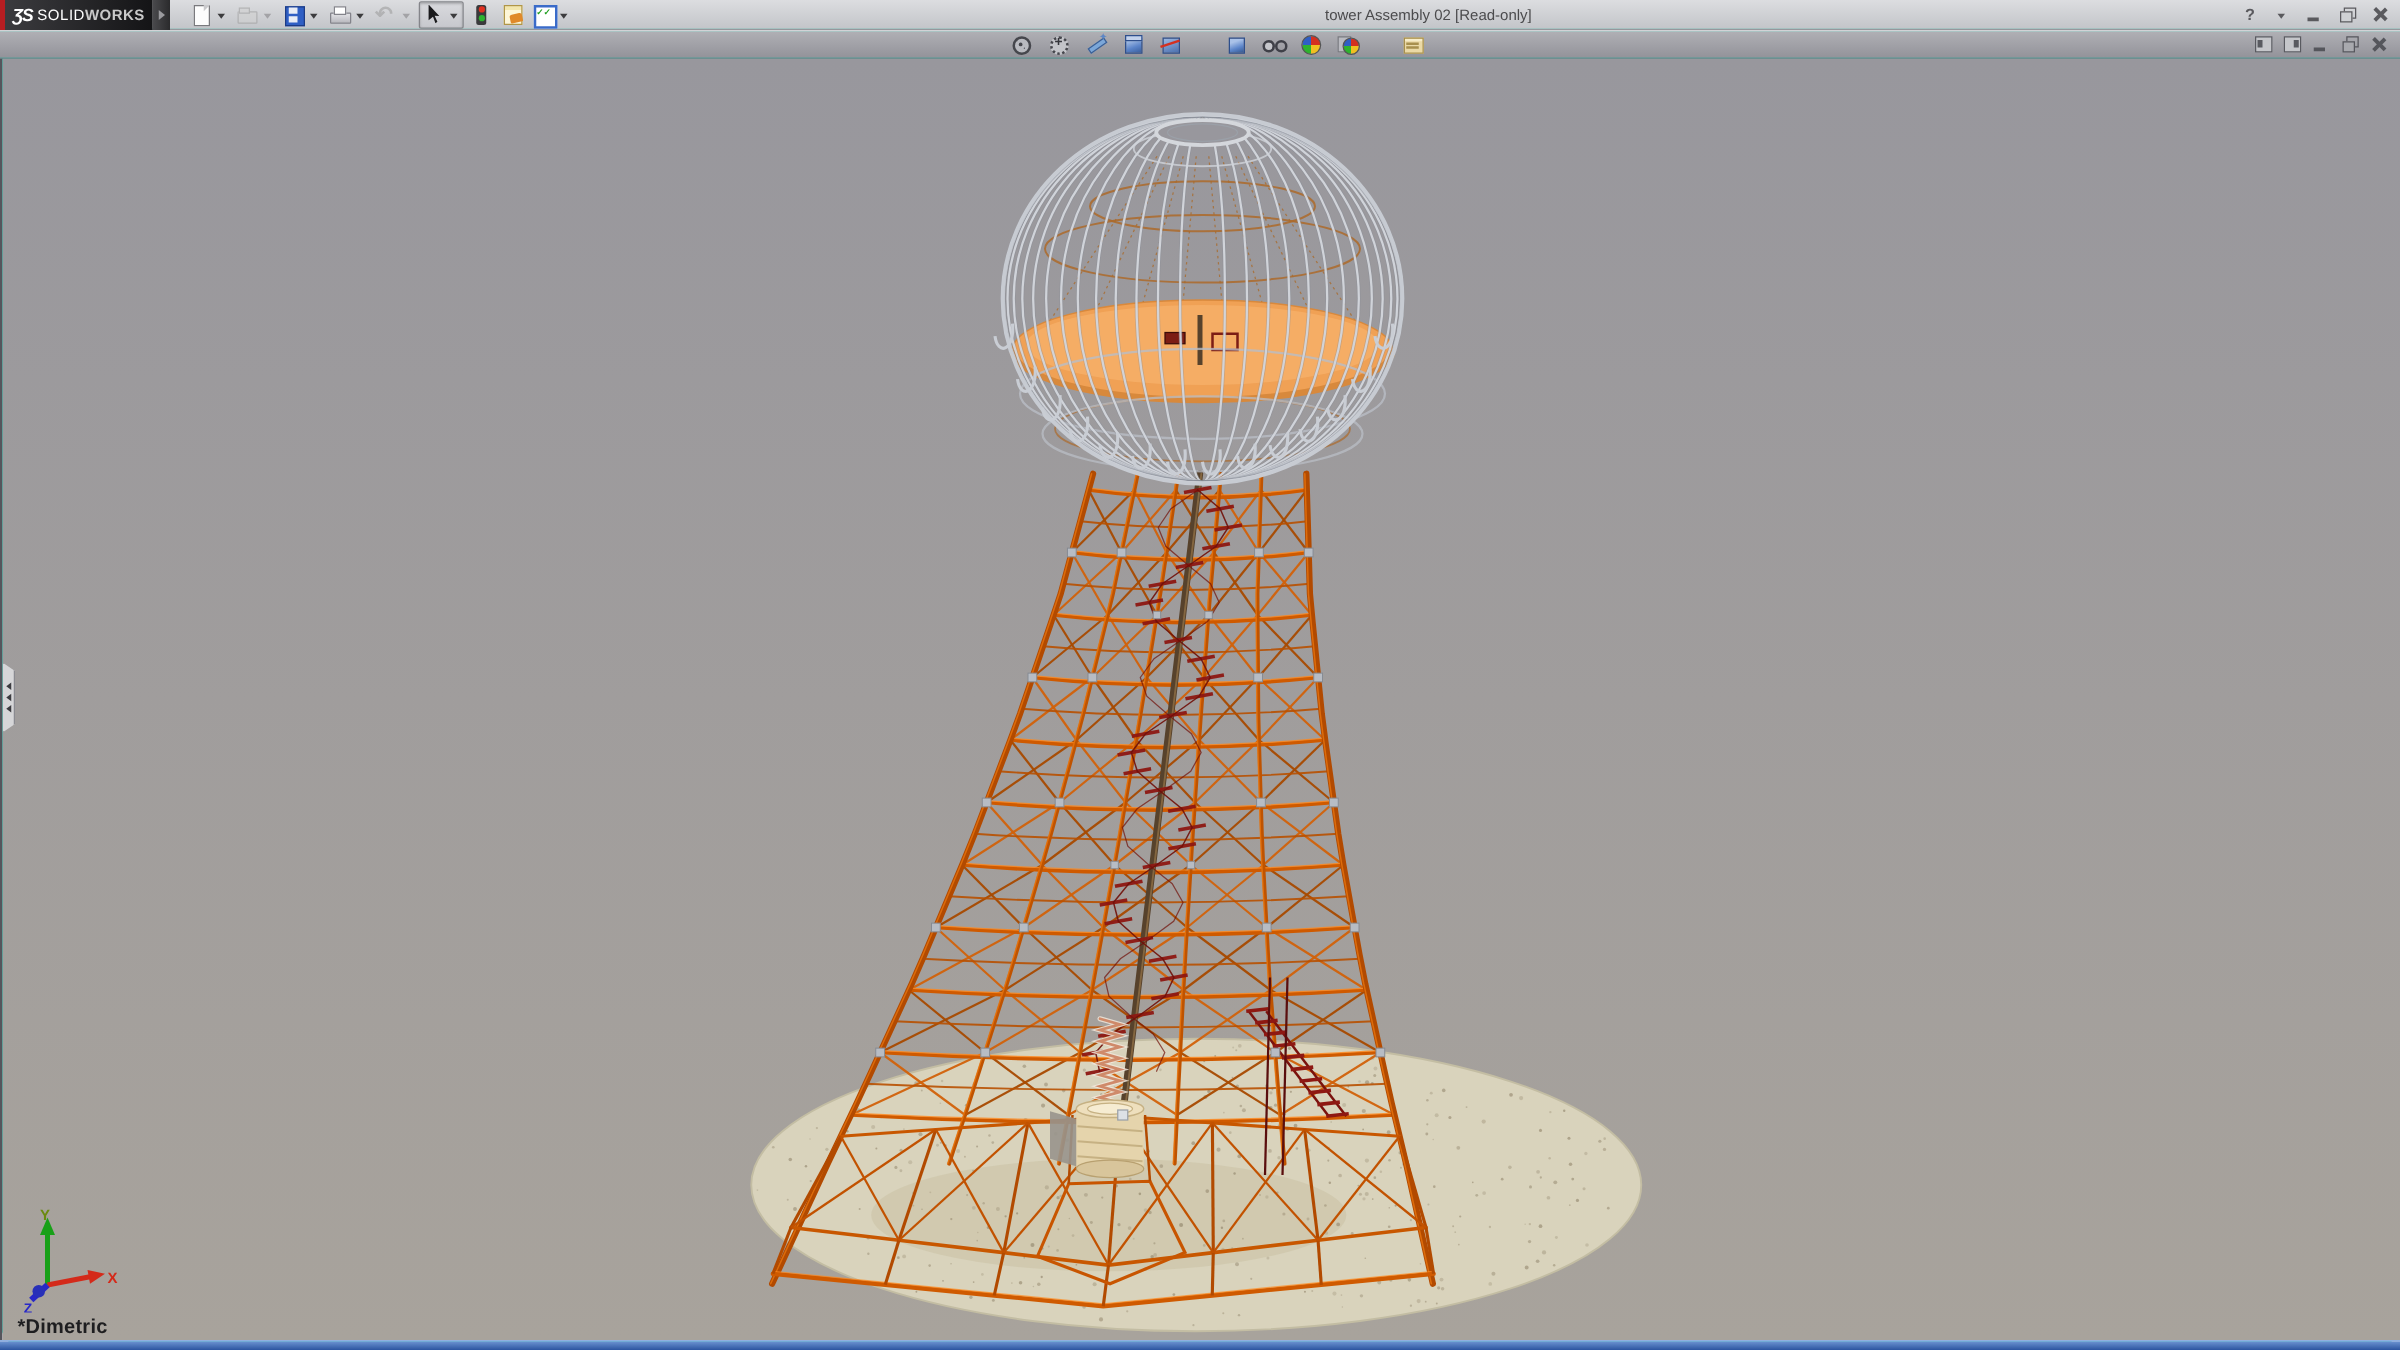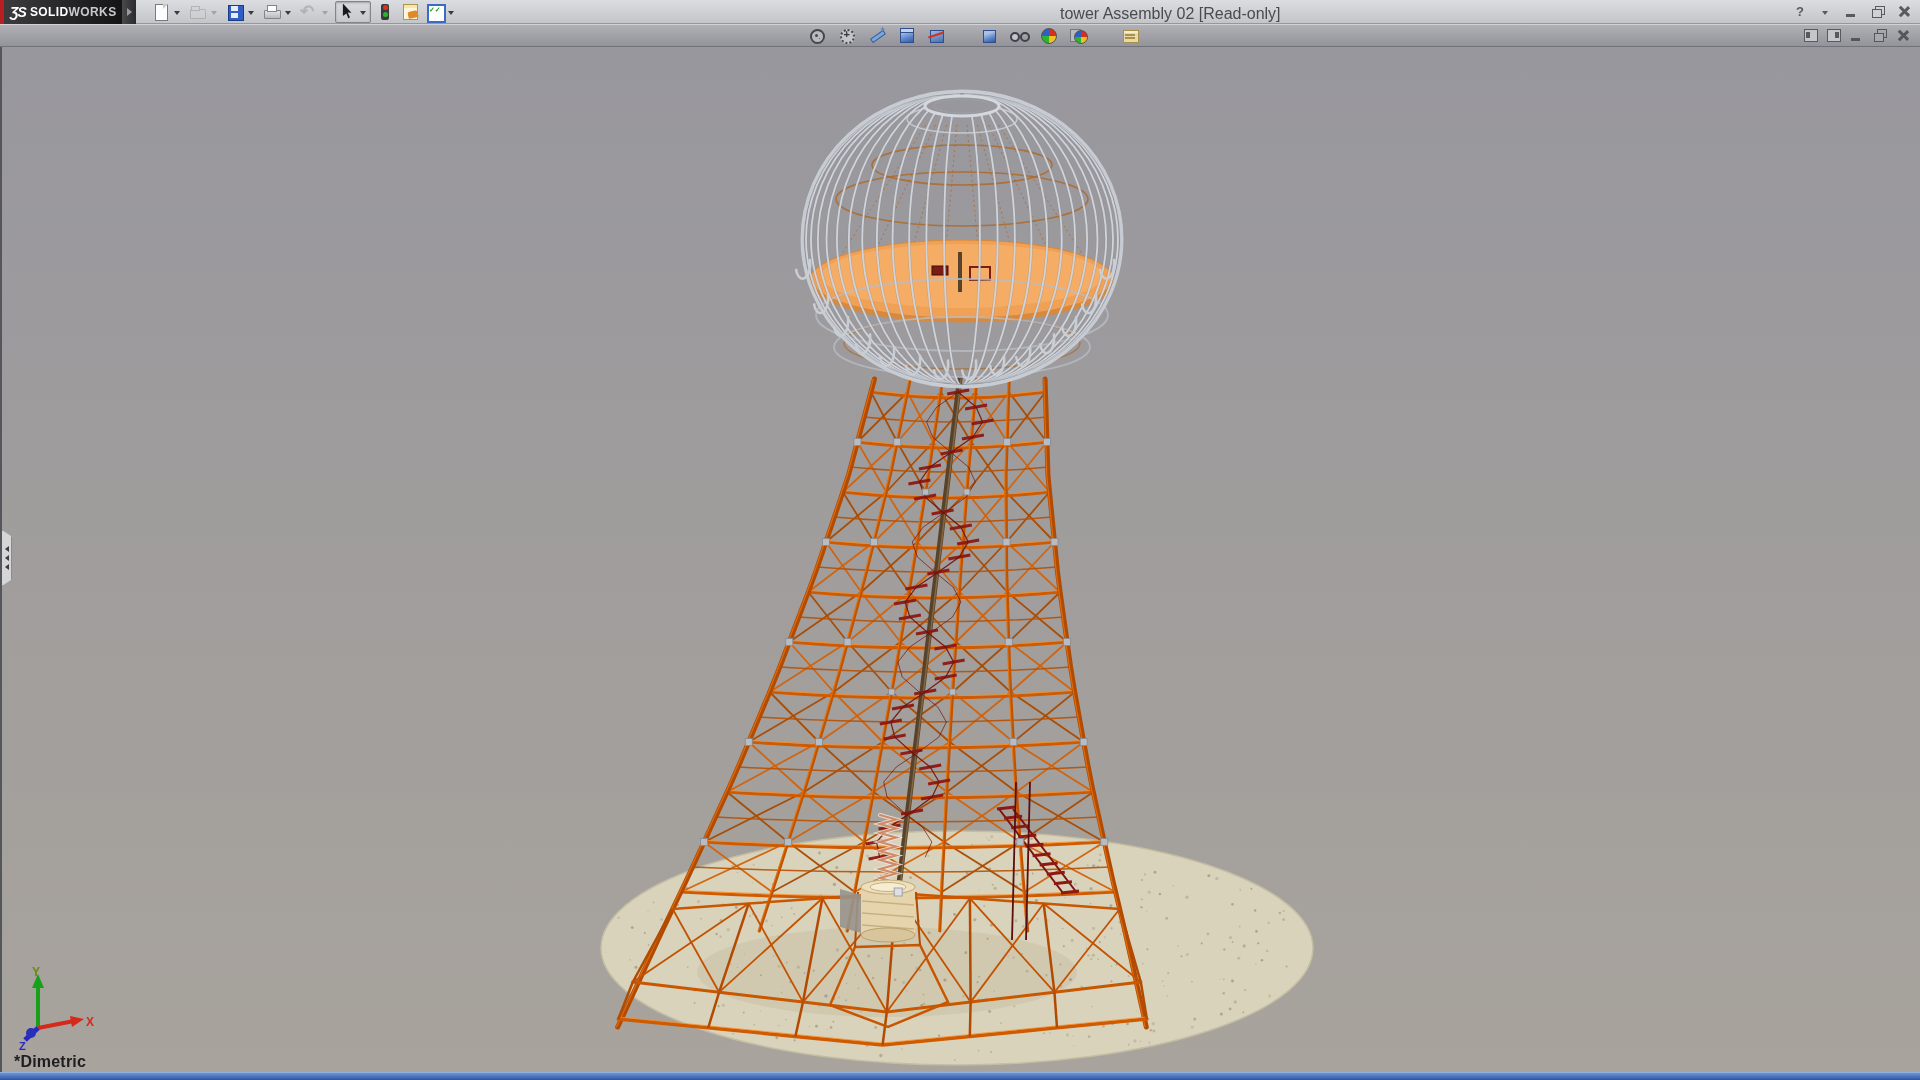--- a/index.html
+++ b/index.html
@@ -6,34 +6,34 @@
   html,body { width:1920px; height:1080px; overflow:hidden; font-family:"Liberation Sans", sans-serif; }
   #app { position:relative; width:1920px; height:1080px; background:#5eead4;border-radius:23px; }
 
   
   .titlebar { position:relative; height:24px; background:linear-gradient(#dcdde0,#c3c5c9);
               border-bottom:1px solid #96979c; display:flex; align-items:center; }
   .logo-block { position:relative; height:24px; width:122px; background:linear-gradient(90deg,#3d3d40,#141416);
                 display:flex; align-items:center; padding-left:10px; }
   .logo-red { position:absolute; left:0; top:0; width:4px; height:24px; background:#b81e22; }
   .brand-mark { color:#fff; font-size:14px; font-style:italic; font-weight:bold; margin-right:4px; letter-spacing:-1px; }
-  .brand-solid { color:#fff; font-size:12px; font-weight:bold; letter-spacing:.4px; }
+  .brand-solid { color:#fff; font-size:12px; font-weight:normal; letter-spacing:.4px; }
   .brand-works { color:#c9c9c9; font-size:12px; font-weight:bold; letter-spacing:.4px; }
   .logo-flyout { height:24px; width:14px; background:linear-gradient(90deg,#4a4a4d,#2a2a2c);
                  display:flex; align-items:center; justify-content:center; cursor:default; }
   .logo-flyout:after { content:""; border-left:5px solid #9a9a9e; border-top:4px solid transparent; border-bottom:4px solid transparent; }
 
   .main-tools { display:flex; align-items:center; margin-left:14px; gap:3px; }
   .tool { display:flex; align-items:center; padding:0 1px; height:22px; }
   .tool.pressed { border:1px solid #84858a; background:linear-gradient(#d9dade,#c7c8cd); border-radius:2px; box-shadow:inset 0 1px 2px rgba(0,0,0,.25); }
   .caret { width:11px; height:16px; position:relative; margin-left:1px; }
   .caret:after { content:""; position:absolute; left:2px; top:7px; border-top:4px solid #3c3c3e; border-left:3.5px solid transparent; border-right:3.5px solid transparent; }
   .caret.grayed:after { border-top-color:#a3a3a6; }
 
-  .title-text { position:absolute; left:1060px; top:5px; font-size:16px; color:#4b4b4d; white-space:nowrap; }
+  .title-text { position:absolute; left:1060px; top:5px; font-size:12px; color:#4b4b4d; white-space:nowrap; }
 
   .win-controls { position:absolute; right:8px; top:0; height:24px; display:flex; align-items:center; gap:10px; }
   .wc { position:relative; width:16px; height:16px; cursor:default; }
   .wc-help { font-size:13px; font-weight:bold; color:#5a5a5e; text-align:center; line-height:16px; }
   .wc-caret:after { content:""; position:absolute; left:4px; top:7px; border-top:4px solid #5a5a5e; border-left:3.5px solid transparent; border-right:3.5px solid transparent; }
   .wc-min:after { content:""; position:absolute; left:2px; bottom:3px; width:9px; height:3px; background:#5a5a5e; }
   .wc-restore:before { content:""; position:absolute; left:5px; top:2px; width:8px; height:7px; border:1.5px solid #5a5a5e; }
   .wc-restore:after { content:""; position:absolute; left:2px; top:5px; width:8px; height:7px; border:1.5px solid #5a5a5e; background:#cfd1d4; }
   .wc-close:before, .wc-close:after { content:""; position:absolute; left:7px; top:1px; width:2.5px; height:13px; background:#5a5a5e; }
   .wc-close:before { transform:rotate(45deg); } .wc-close:after { transform:rotate(-45deg); }

